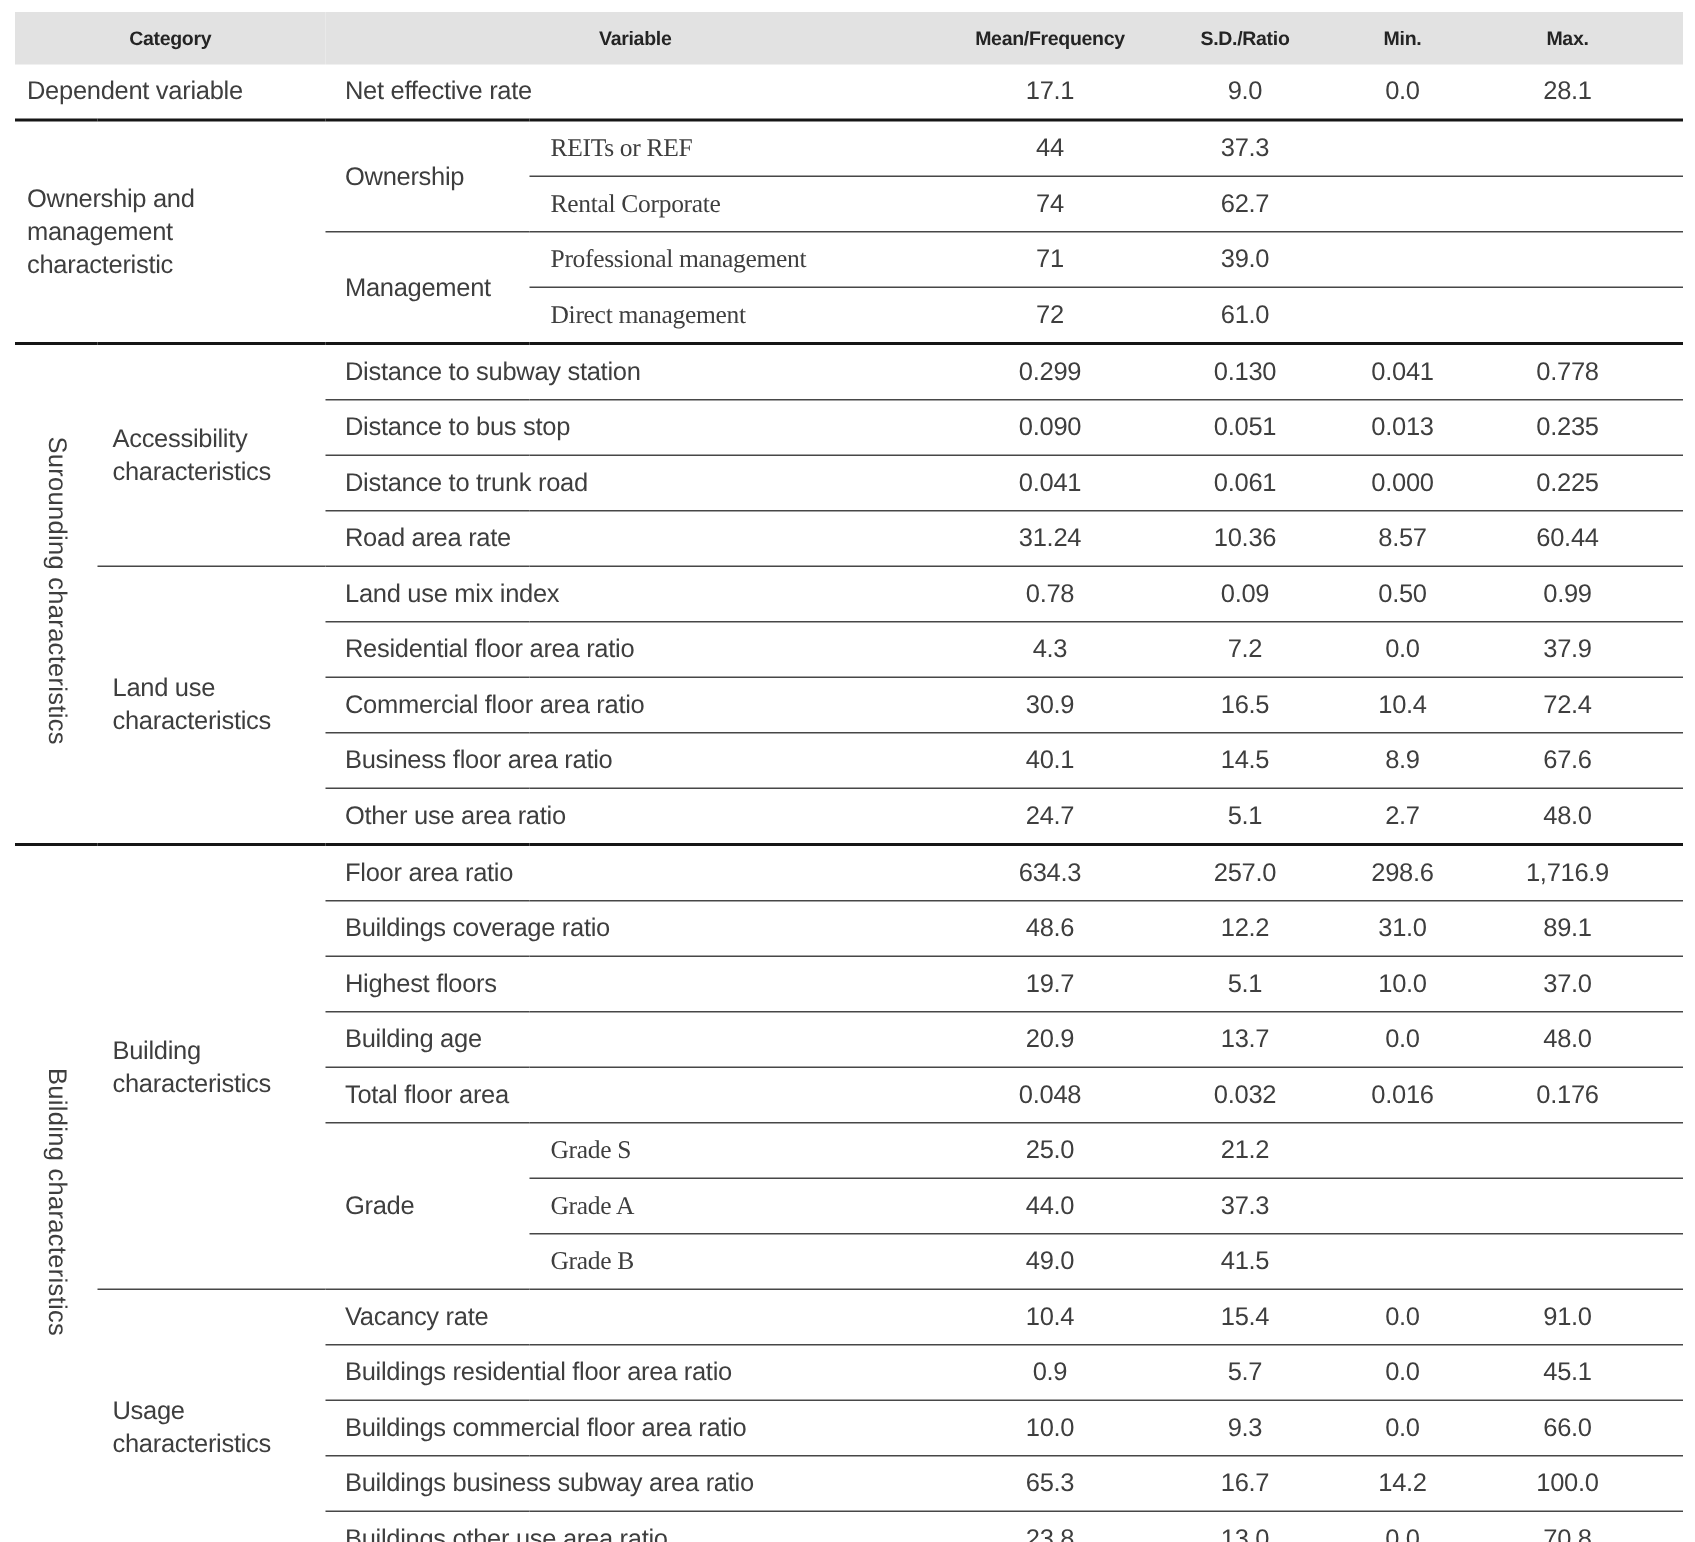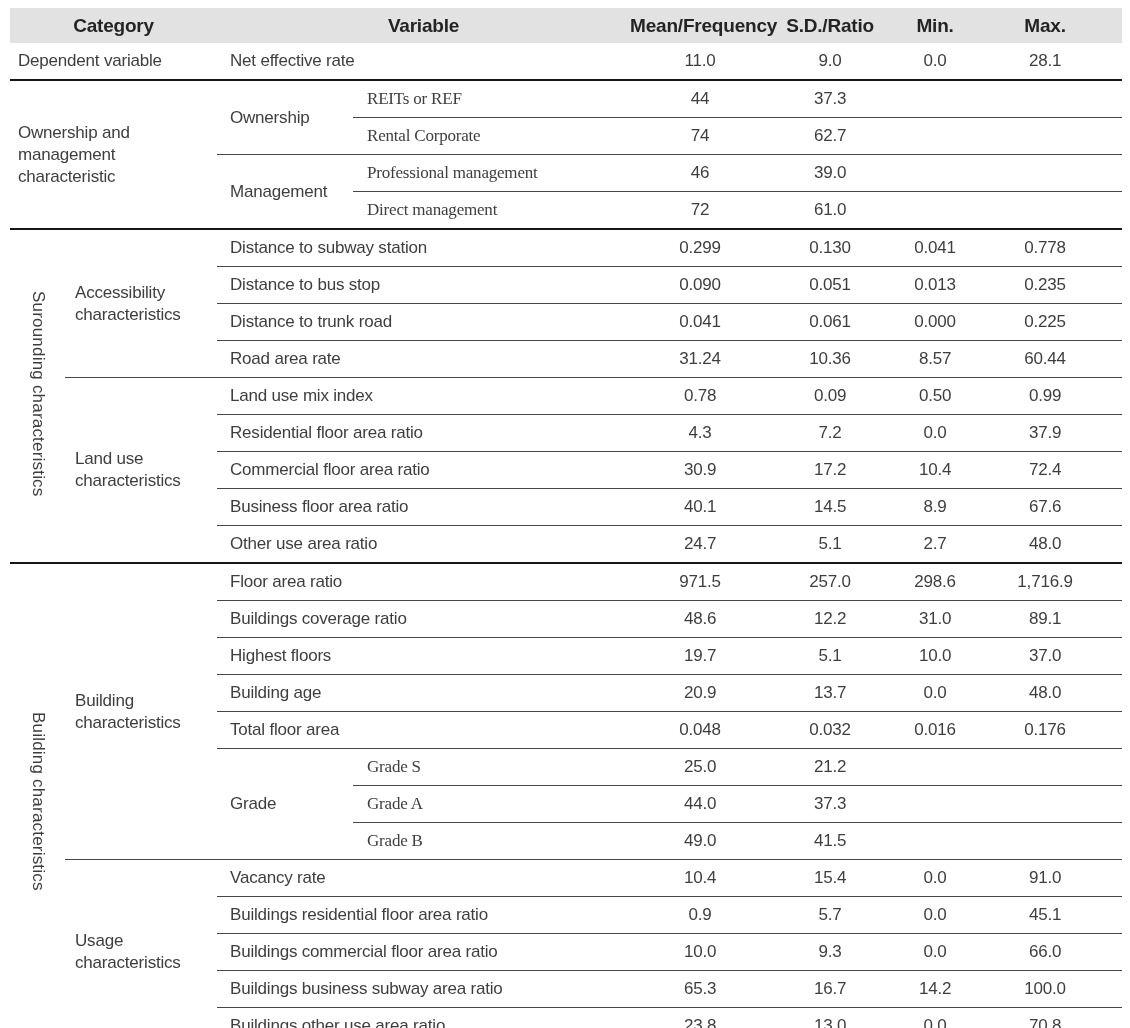--- a/index.html
+++ b/index.html
@@ -1,20 +1,20 @@
 <!DOCTYPE html>
 <html><head>
 <meta charset="utf-8">
 <style>
   html,body { margin:0; padding:0; background:#ffffff; }
   body { width:1130px; height:1028px; position:relative;
          font-family:"Liberation Sans", sans-serif; }
   .tbl-wrap { position:absolute; left:10px; top:8px; }
   table { border-collapse:collapse; table-layout:fixed; width:1112px; }
-  th { background:#e2e2e2; font-weight:bold; font-size:19px; color:#242424;
+  th { background:#e2e2e2; font-weight:bold; font-size:13px; color:#242424;
        height:35px; text-align:center; padding:0; letter-spacing:-0.2px; }
   td { font-size:17px; color:#3e3e3e; height:36px; padding:0;
        vertical-align:middle; letter-spacing:-0.2px; overflow:hidden; }
   .left  { text-align:left; }
   .num   { text-align:center; }
   .maxcol{ padding-right:12px; }
   .pl8   { padding-left:8px; }
   .pl10  { padding-left:10px; }
   .pl13  { padding-left:13px; }
   .pl14  { padding-left:14px;font-family:Liberation Serif, serif; }
@@ -48,21 +48,21 @@
     <th colspan="2">Variable</th>
     <th>Mean/Frequency</th>
     <th>S.D./Ratio</th>
     <th>Min.</th>
     <th class="maxcol">Max.</th>
   </tr>
 
   <tr>
     <td colspan="2" class="left pl8 tb">Dependent variable</td>
     <td colspan="2" class="left pl13 tb">Net effective rate</td>
-    <td class="num tb">11.0</td>
+    <td class="num tb">17.1</td>
     <td class="num tb">9.0</td>
     <td class="num tb">0.0</td>
     <td class="num tb maxcol">28.1</td>
   </tr>
 
   <tr>
     <td colspan="2" rowspan="4" class="left pl8 prelb tb">Ownership and
 management
 characteristic</td>
     <td rowspan="2" class="left pl13 lb">Ownership</td>
@@ -77,21 +77,21 @@
     <td class="left pl14 lb">Rental Corporate</td>
     <td class="num lb">74</td>
     <td class="num lb">62.7</td>
     <td class="lb"></td>
     <td class="lb maxcol"></td>
   </tr>
 
   <tr>
     <td rowspan="2" class="left pl13 tb">Management</td>
     <td class="left pl14 lb">Professional management</td>
-    <td class="num lb">46</td>
+    <td class="num lb">71</td>
     <td class="num lb">39.0</td>
     <td class="lb"></td>
     <td class="lb maxcol"></td>
   </tr>
 
   <tr>
     <td class="left pl14 tb">Direct management</td>
     <td class="num tb">72</td>
     <td class="num tb">61.0</td>
     <td class="tb"></td>
@@ -147,21 +147,21 @@
     <td colspan="2" class="left pl13 lb">Residential floor area ratio</td>
     <td class="num lb">4.3</td>
     <td class="num lb">7.2</td>
     <td class="num lb">0.0</td>
     <td class="num lb maxcol">37.9</td>
   </tr>
 
   <tr>
     <td colspan="2" class="left pl13 lb">Commercial floor area ratio</td>
     <td class="num lb">30.9</td>
-    <td class="num lb">17.2</td>
+    <td class="num lb">16.5</td>
     <td class="num lb">10.4</td>
     <td class="num lb maxcol">72.4</td>
   </tr>
 
   <tr>
     <td colspan="2" class="left pl13 lb">Business floor area ratio</td>
     <td class="num lb">40.1</td>
     <td class="num lb">14.5</td>
     <td class="num lb">8.9</td>
     <td class="num lb maxcol">67.6</td>
@@ -173,21 +173,21 @@
     <td class="num tb">5.1</td>
     <td class="num tb">2.7</td>
     <td class="num tb maxcol">48.0</td>
   </tr>
 
   <tr>
     <td rowspan="13" class="vert tb"><span class="vtxt">Building characteristics</span></td>
     <td rowspan="8" class="left pl10 prelb lb">Building
 characteristics</td>
     <td colspan="2" class="left pl13 lb">Floor area ratio</td>
-    <td class="num lb">971.5</td>
+    <td class="num lb">634.3</td>
     <td class="num lb">257.0</td>
     <td class="num lb">298.6</td>
     <td class="num lb maxcol">1,716.9</td>
   </tr>
 
   <tr>
     <td colspan="2" class="left pl13 lb">Buildings coverage ratio</td>
     <td class="num lb">48.6</td>
     <td class="num lb">12.2</td>
     <td class="num lb">31.0</td>

